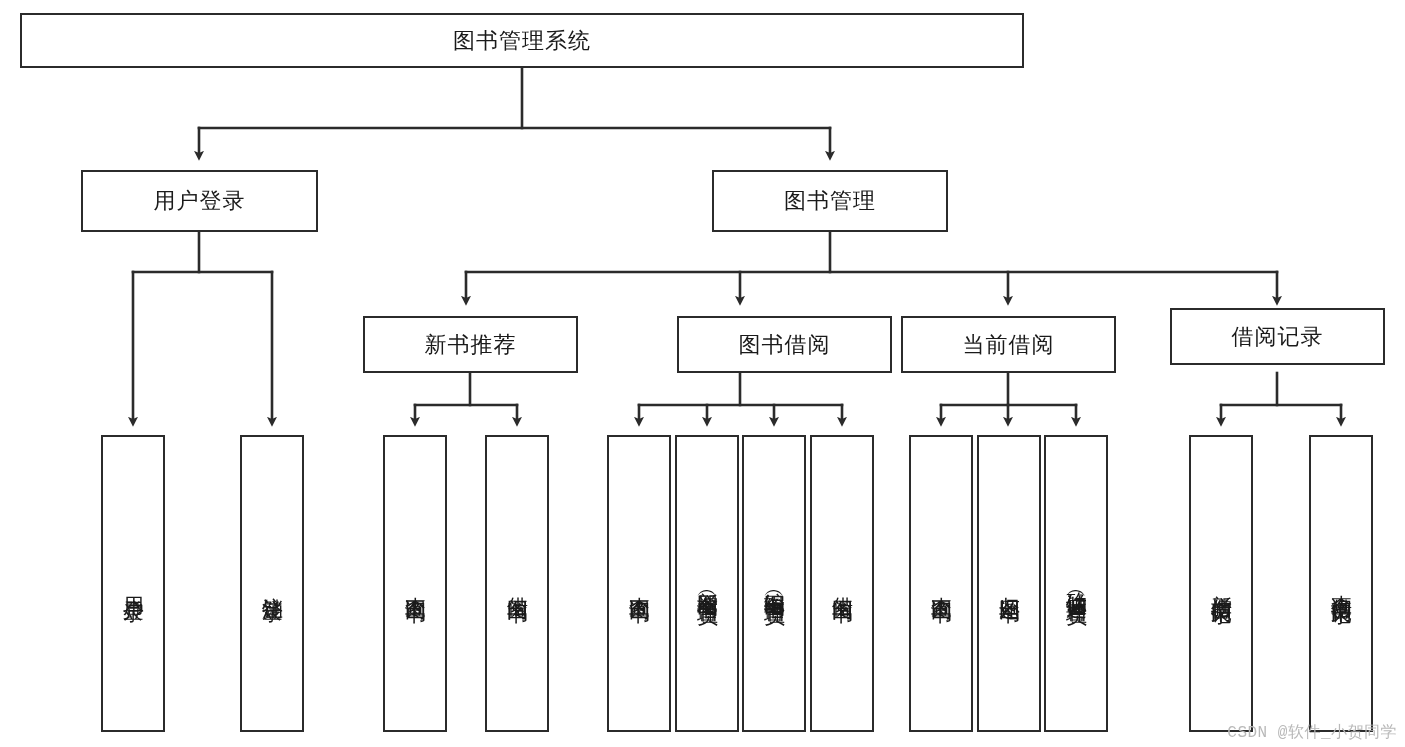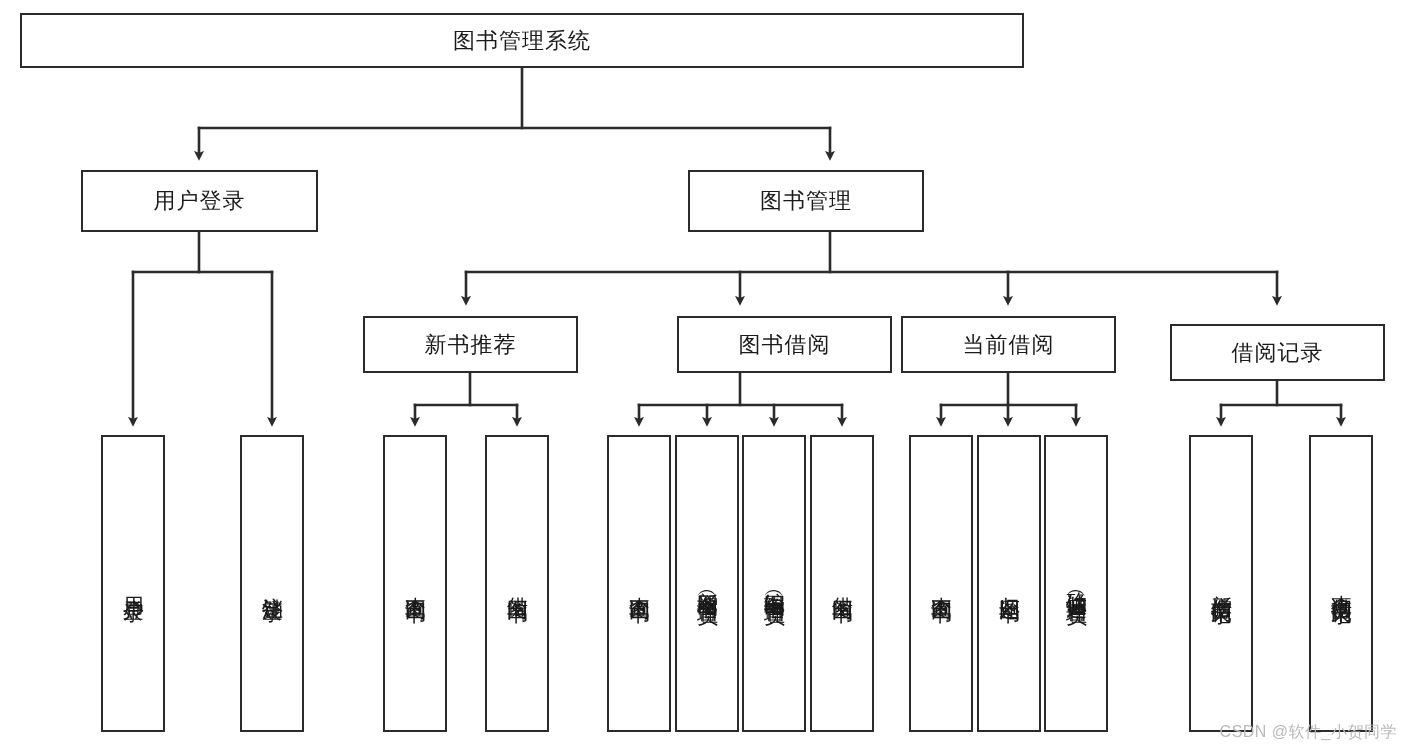--- a/index.html
+++ b/index.html
@@ -51,20 +51,21 @@
   }
   #watermark{
     position:absolute;
     right:8px;
     bottom:4px;
     font-size:16px;
     color:#b9b9b9;
     letter-spacing:0.5px;
     white-space:nowrap;
     user-select:none;
+    font-family:Liberation Mono, monospace;
   }
 </style>
 </head>
 <body>
 
 <div id="diagram-root">
 
   <svg id="edge-layer" viewBox="0 0 1405 747" width="1405" height="747" xmlns="http://www.w3.org/2000/svg">
     <defs>
       <marker id="arrow" markerWidth="10" markerHeight="12" refX="1.2" refY="5" orient="auto" markerUnits="userSpaceOnUse">
@@ -115,34 +116,34 @@
     </g>
   </svg>
 
   <div class="node horiz" style="left:20px;top:13px;width:1004px;height:55px;">
     <span class="node-label">图书管理系统</span>
   </div>
 
   <div class="node horiz" style="left:81px;top:170px;width:237px;height:62px;">
     <span class="node-label">用户登录</span>
   </div>
-  <div class="node horiz" style="left:688px;top:170px;width:236px;height:62px;">
+  <div class="node horiz" style="left:712px;top:170px;width:236px;height:62px;">
     <span class="node-label">图书管理</span>
   </div>
 
   <div class="node horiz" style="left:363px;top:316px;width:215px;height:57px;align-items:center;">
     <span class="node-label">新书推荐</span>
   </div>
   <div class="node horiz" style="left:633px;top:316px;width:215px;height:57px;margin-left:44px;">
     <span class="node-label">图书借阅</span>
   </div>
   <div class="node horiz" style="left:901px;top:316px;width:215px;height:57px;">
     <span class="node-label">当前借阅</span>
   </div>
-  <div class="node horiz" style="left:1170px;top:324px;width:215px;height:57px;">
+  <div class="node horiz" style="left:1170px;top:308px;width:215px;height:57px;">
     <span class="node-label">借阅记录</span>
   </div>
 
   <div class="node vert" style="left:101px;top:435px;width:64px;height:297px;">
     <span class="node-label">用户登录</span>
   </div>
   <div class="node vert" style="left:240px;top:435px;width:64px;height:297px;">
     <span class="node-label">注销登录</span>
   </div>
 

